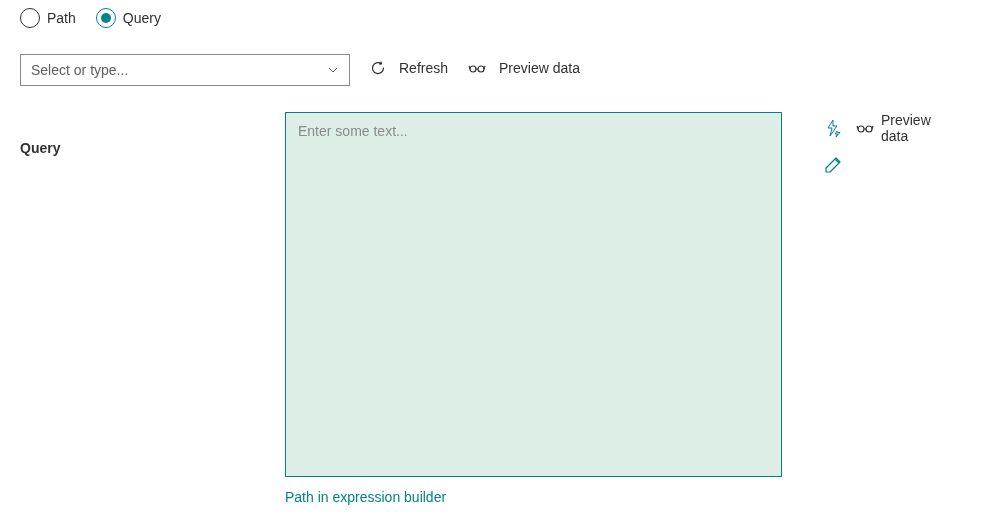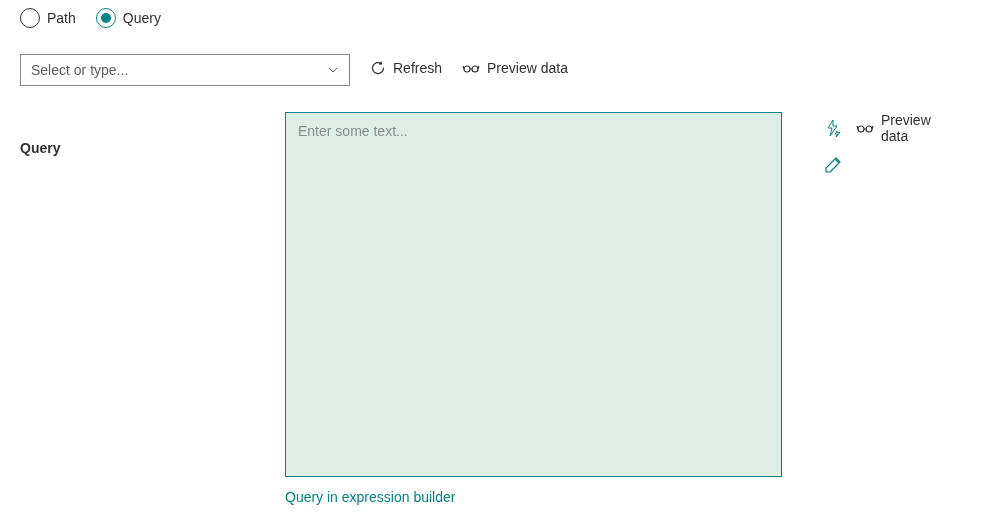--- a/index.html
+++ b/index.html
@@ -81,21 +81,21 @@
     .select-placeholder {
       color: #605e5c;
     }
     .chevron {
       color: #605e5c;
     }
     
     .action-link {
       display: flex;
       align-items: center;
-      gap: 7px;
+      gap: 13px;
       margin-left: 20px;
       color: #323130;
       cursor: pointer;
       font-size: 14px;
       padding-top: 6px;
     }
     .icon {
       display: inline-flex;
       align-items: center;
       justify-content: center;
@@ -228,13 +228,13 @@
         <span class="icon-btn">
           <svg width="18" height="18" viewBox="0 0 18 18">
               <path d="M12 2 L16 6 L6 16 L2 16 L2 12 Z M11 3 L15 7" stroke="#038387" stroke-width="1.2" fill="none" stroke-linejoin="round"></path>
             </svg>
         </span>
       </div>
     </div>
   </div>
 </div>
 
-<div class="expr-link">Query in expression builder</div>
+<div class="expr-link">Path in expression builder</div>
 
 </body></html>

